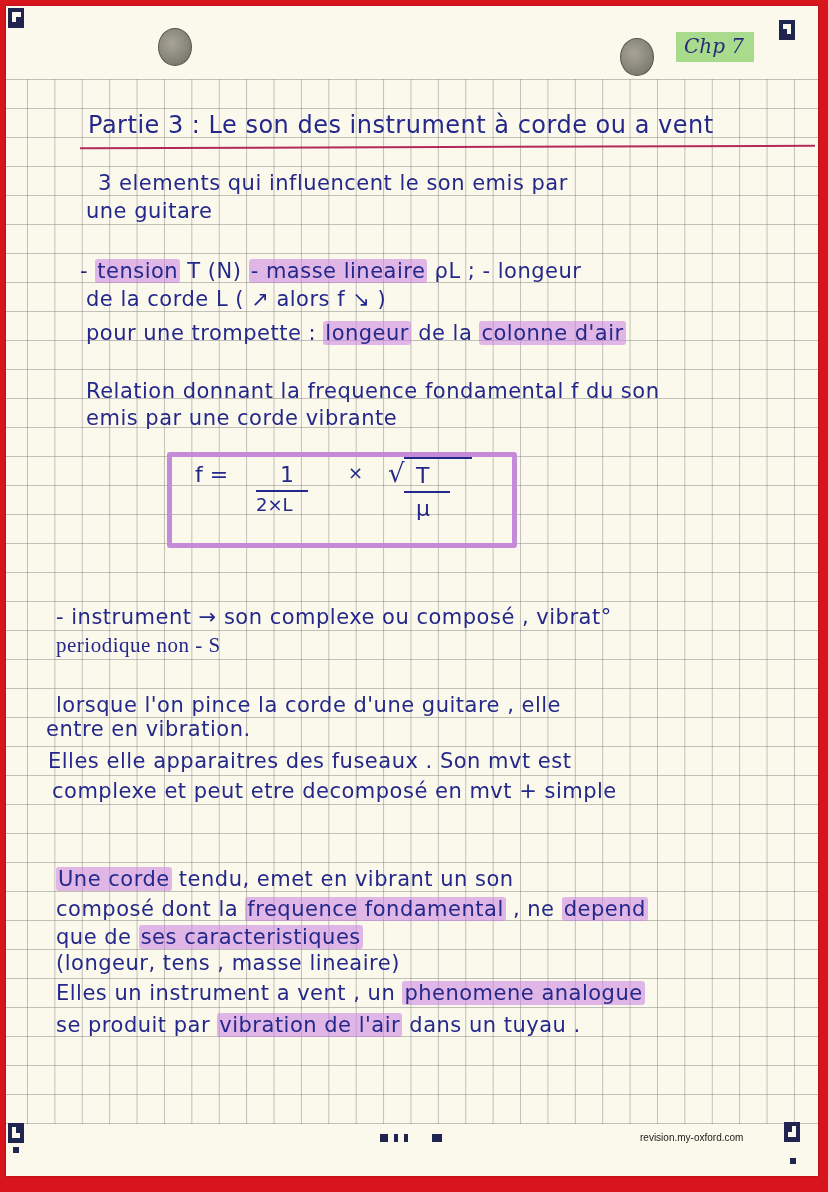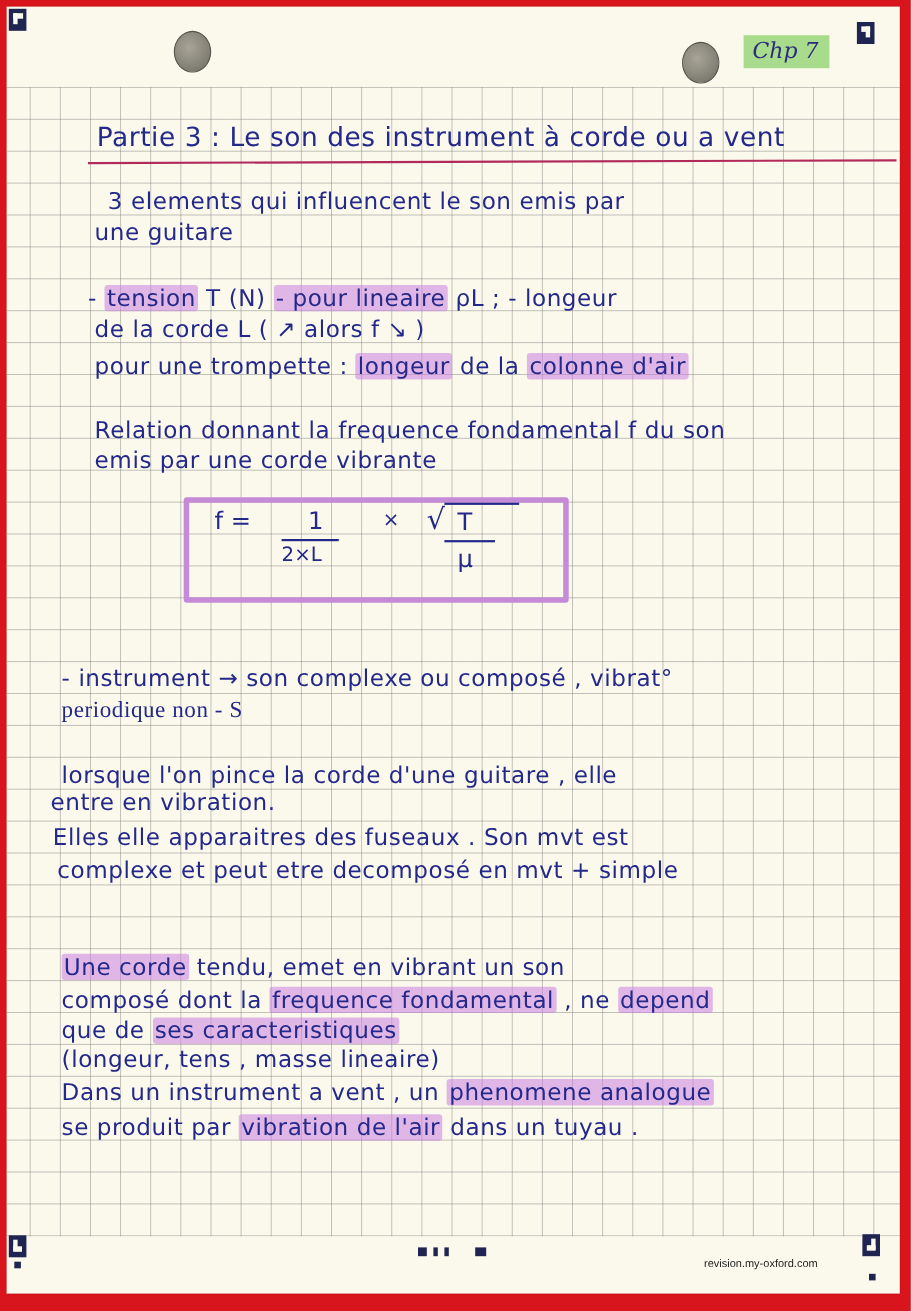--- a/index.html
+++ b/index.html
@@ -78,21 +78,20 @@
     .formula-box {
       position: absolute; left: 167px; top: 452px; width: 340px; height: 86px;
       border: 5px solid #c58ad8; border-radius: 3px;
     }
     .formula { position: absolute; color: #24288a; font-size: 22px; font-family: "DejaVu Sans", sans-serif; }
     .frac-line { position: absolute; height: 2px; background: #24288a; }
 
     .footer-text {
       position: absolute; left: 640px; top: 1132px; font-size: 10px; color: #222;
       font-family: "Liberation Sans", sans-serif;
-      margin-top: 12px;
     }
     .footer-marks { position: absolute; top: 1134px; height: 8px; background: #1f2450; }
   </style>
 </head>
 <body>
 
 <div class="sheet">
   <div class="grid"></div>
 </div>
 
@@ -108,21 +107,21 @@
 
 <div class="chip">Chp 7</div>
 
 <div class="hw title">Partie 3 : Le son des instrument à corde ou a vent</div>
 <div class="title-underline"></div>
 
 <div class="hw" style="left:86px;top:170px;margin-left:12px;">3 elements qui influencent le son emis par</div>
 <div class="hw" style="left:86px;top:198px;">une guitare</div>
 
 <div class="hw" style="left:80px;top:258px;">
-  <span>- </span><span class="hl">tension</span><span> T (N)   </span><span class="hl">- pour lineaire</span><span> ρL ; - longeur</span>
+  <span>- </span><span class="hl">tension</span><span> T (N)   </span><span class="hl">- masse lineaire</span><span> ρL ; - longeur</span>
 </div>
 <div class="hw" style="left:86px;top:286px;">de la corde L ( ↗ alors f ↘ )</div>
 <div class="hw" style="left:86px;top:320px;">
   <span>pour une trompette : </span><span class="hl">longeur</span><span> de la </span><span class="hl">colonne d'air</span>
 </div>
 
 <div class="hw" style="left:86px;top:378px;">Relation donnant la frequence fondamental f du son</div>
 <div class="hw" style="left:86px;top:405px;">emis par une corde vibrante</div>
 
 <div class="formula-box"></div>
@@ -149,21 +148,21 @@
   <span class="hl">Une corde</span><span> tendu, emet en vibrant un son</span>
 </div>
 <div class="hw" style="left:56px;top:896px;">
   <span>composé dont la </span><span class="hl">frequence fondamental</span><span> , ne </span><span class="hl">depend</span>
 </div>
 <div class="hw" style="left:56px;top:924px;">
   <span>que de </span><span class="hl">ses caracteristiques</span>
 </div>
 <div class="hw" style="left:56px;top:950px;">(longeur, tens , masse lineaire)</div>
 <div class="hw" style="left:56px;top:980px;">
-  <span>Dans un instrument a vent , un </span><span class="hl">phenomene analogue</span>
+  <span>Elles un instrument a vent , un </span><span class="hl">phenomene analogue</span>
 </div>
 <div class="hw" style="left:56px;top:1012px;">
   <span>se produit par </span><span class="hl">vibration de l'air</span><span> dans un tuyau .</span>
 </div>
 
 <div class="footer-marks" style="left:380px;width:8px;"></div>
 <div class="footer-marks" style="left:394px;width:4px;"></div>
 <div class="footer-marks" style="left:404px;width:4px;"></div>
 <div class="footer-marks" style="left:432px;width:10px;"></div>
 <div class="footer-text">revision.my-oxford.com</div>

